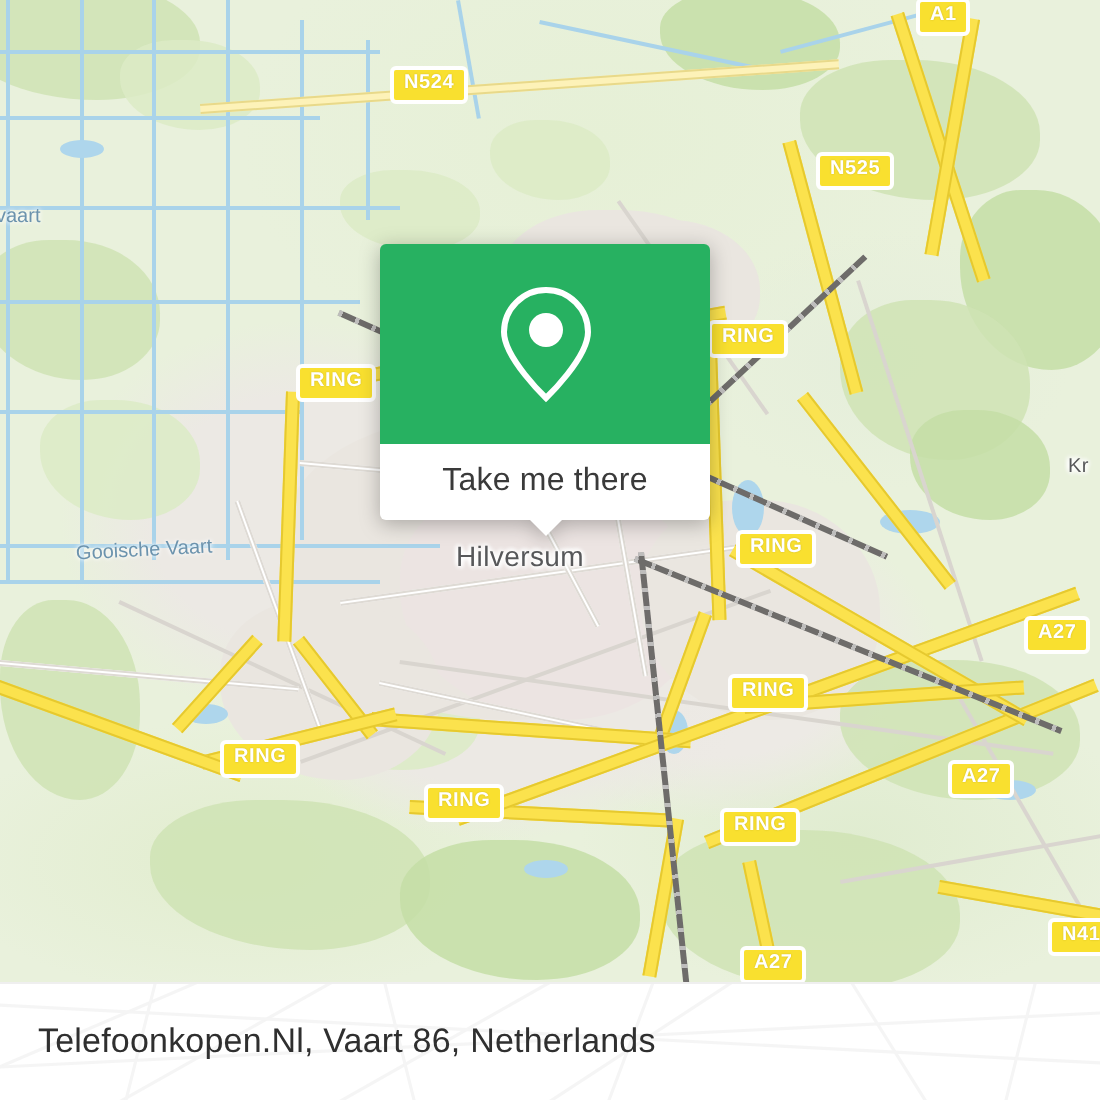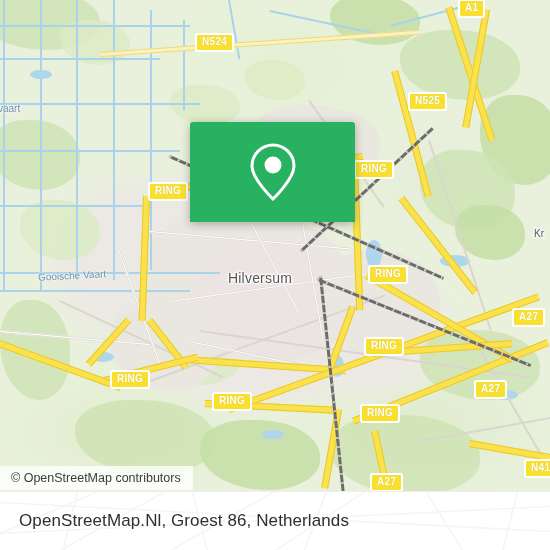--- a/index.html
+++ b/index.html
@@ -347,59 +347,62 @@
     <div class="rail" style="left:322px;top:276px;width:220px;transform:rotate(84deg);"></div>
     <div class="rail" style="left:170px;top:155px;width:300px;transform:rotate(24deg);"></div>
 
     <div class="place-label" style="left:228px;top:270px;">Hilversum</div>
     <div class="place-label" style="left:534px;top:228px;font-size:10px;">Kr</div>
     <div class="water-label" style="left:38px;top:270px;transform:rotate(-3deg);">Gooische Vaart</div>
     <div class="water-label" style="left:-2px;top:103px;">vaart</div>
 
     <div class="shield" style="left:195px;top:33px;">N524</div>
     <div class="shield" style="left:458px;top:-1px;">A1</div>
-    <div class="shield" style="left:408px;top:92px;">N525</div>
+    <div class="shield" style="left:408px;top:76px;">N525</div>
     <div class="shield" style="left:148px;top:182px;">RING</div>
     <div class="shield" style="left:354px;top:160px;">RING</div>
     <div class="shield" style="left:368px;top:265px;">RING</div>
     <div class="shield" style="left:512px;top:308px;">A27</div>
     <div class="shield" style="left:364px;top:337px;">RING</div>
     <div class="shield" style="left:110px;top:370px;">RING</div>
     <div class="shield" style="left:212px;top:392px;">RING</div>
     <div class="shield" style="left:360px;top:404px;">RING</div>
     <div class="shield" style="left:474px;top:380px;">A27</div>
     <div class="shield" style="left:370px;top:473px;">A27</div>
     <div class="shield" style="left:524px;top:459px;">N41</div>
 
     <div class="popup">
       <div class="popup-body">
         <svg class="popup-pin" width="54" height="62" viewBox="0 0 54 62">
           <path d="M27 4 C15.4 4 6 13.4 6 25 C6 38 27 58 27 58 C27 58 48 38 48 25 C48 13.4 38.6 4 27 4 Z" fill="none" stroke="#ffffff" stroke-width="3"></path>
           <circle cx="27" cy="24" r="8.5" fill="#ffffff"></circle>
         </svg>
       </div>
+      <div class="popup-foot">
+        <span class="popup-foot-label">Take me there</span>
+        <span class="popup-tail"></span>
+      </div>
     </div>
 
-    <div class="attrib">© OpenStreetMap contributors</div>
   </div>
 
   <div class="footer">
     <svg class="footer-watermark" viewBox="0 0 550 59" preserveAspectRatio="none">
       <g stroke="#555" stroke-width="1.6" fill="none">
         <path d="M-20 50 L120 -10"></path>
         <path d="M40 70 L200 -20"></path>
         <path d="M150 70 L300 -15"></path>
         <path d="M250 75 L380 -10"></path>
         <path d="M-10 10 L560 40"></path>
         <path d="M-10 42 L560 14"></path>
         <path d="M330 -10 L300 70"></path>
         <path d="M420 -10 L470 70"></path>
         <path d="M520 -10 L500 70"></path>
         <path d="M190 -10 L210 70"></path>
         <path d="M80 -10 L60 70"></path>
       </g>
     </svg>
 
-    <div class="footer-title">OpenStreetMap.Nl, Groest 86, Netherlands</div>
+    <div class="footer-title">Telefoonkopen.Nl, Vaart 86, Netherlands</div>
 
   </div>
 
 </div>
 
 </body></html>

